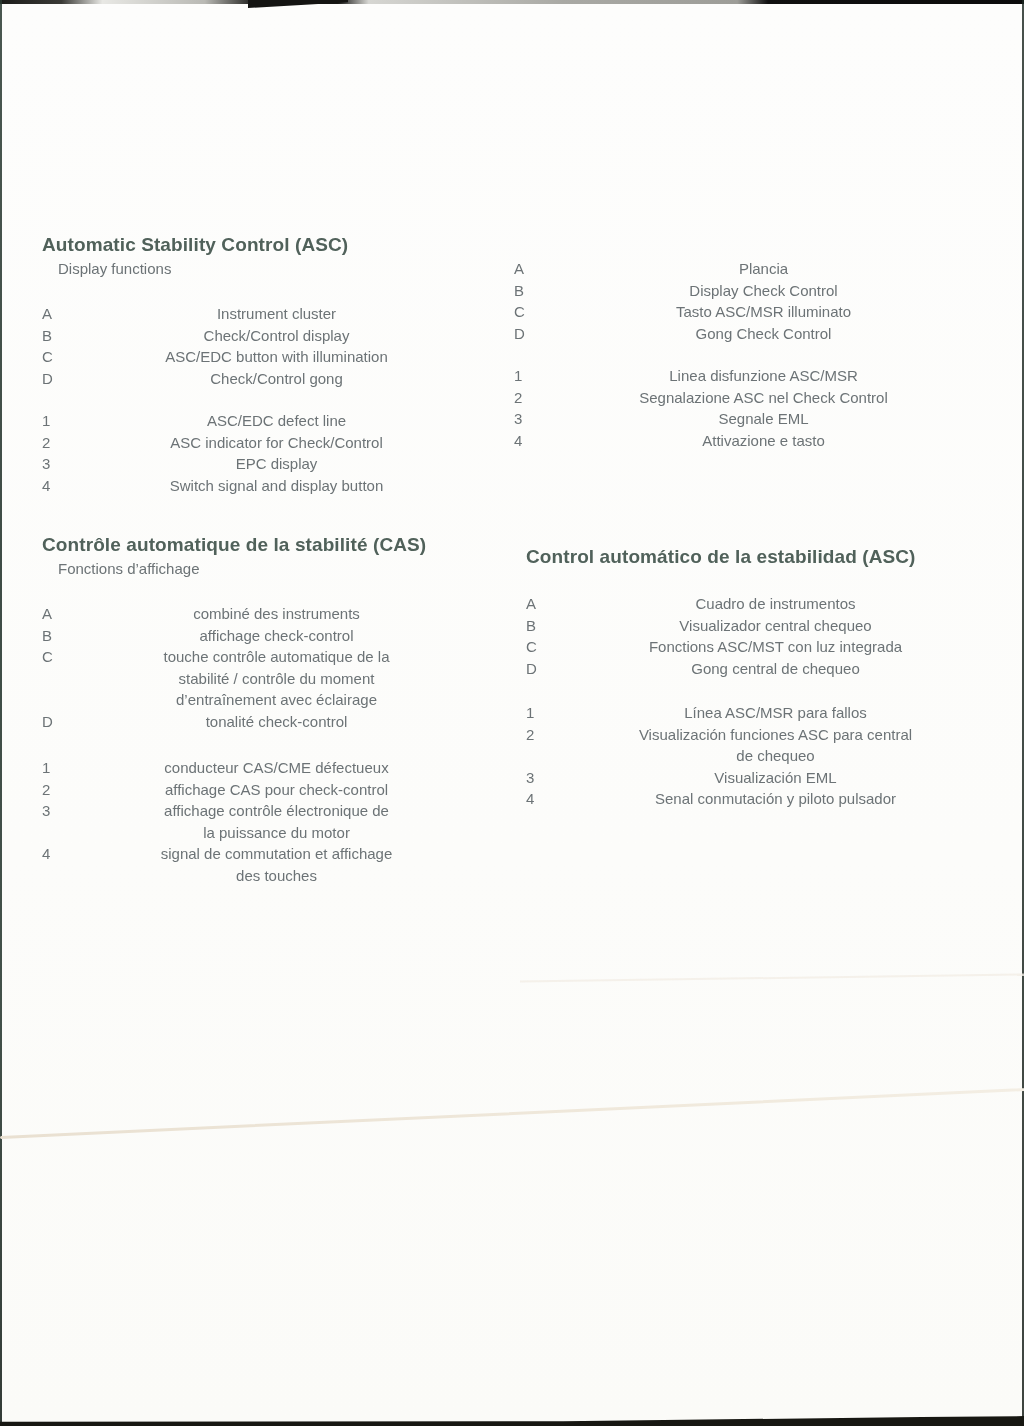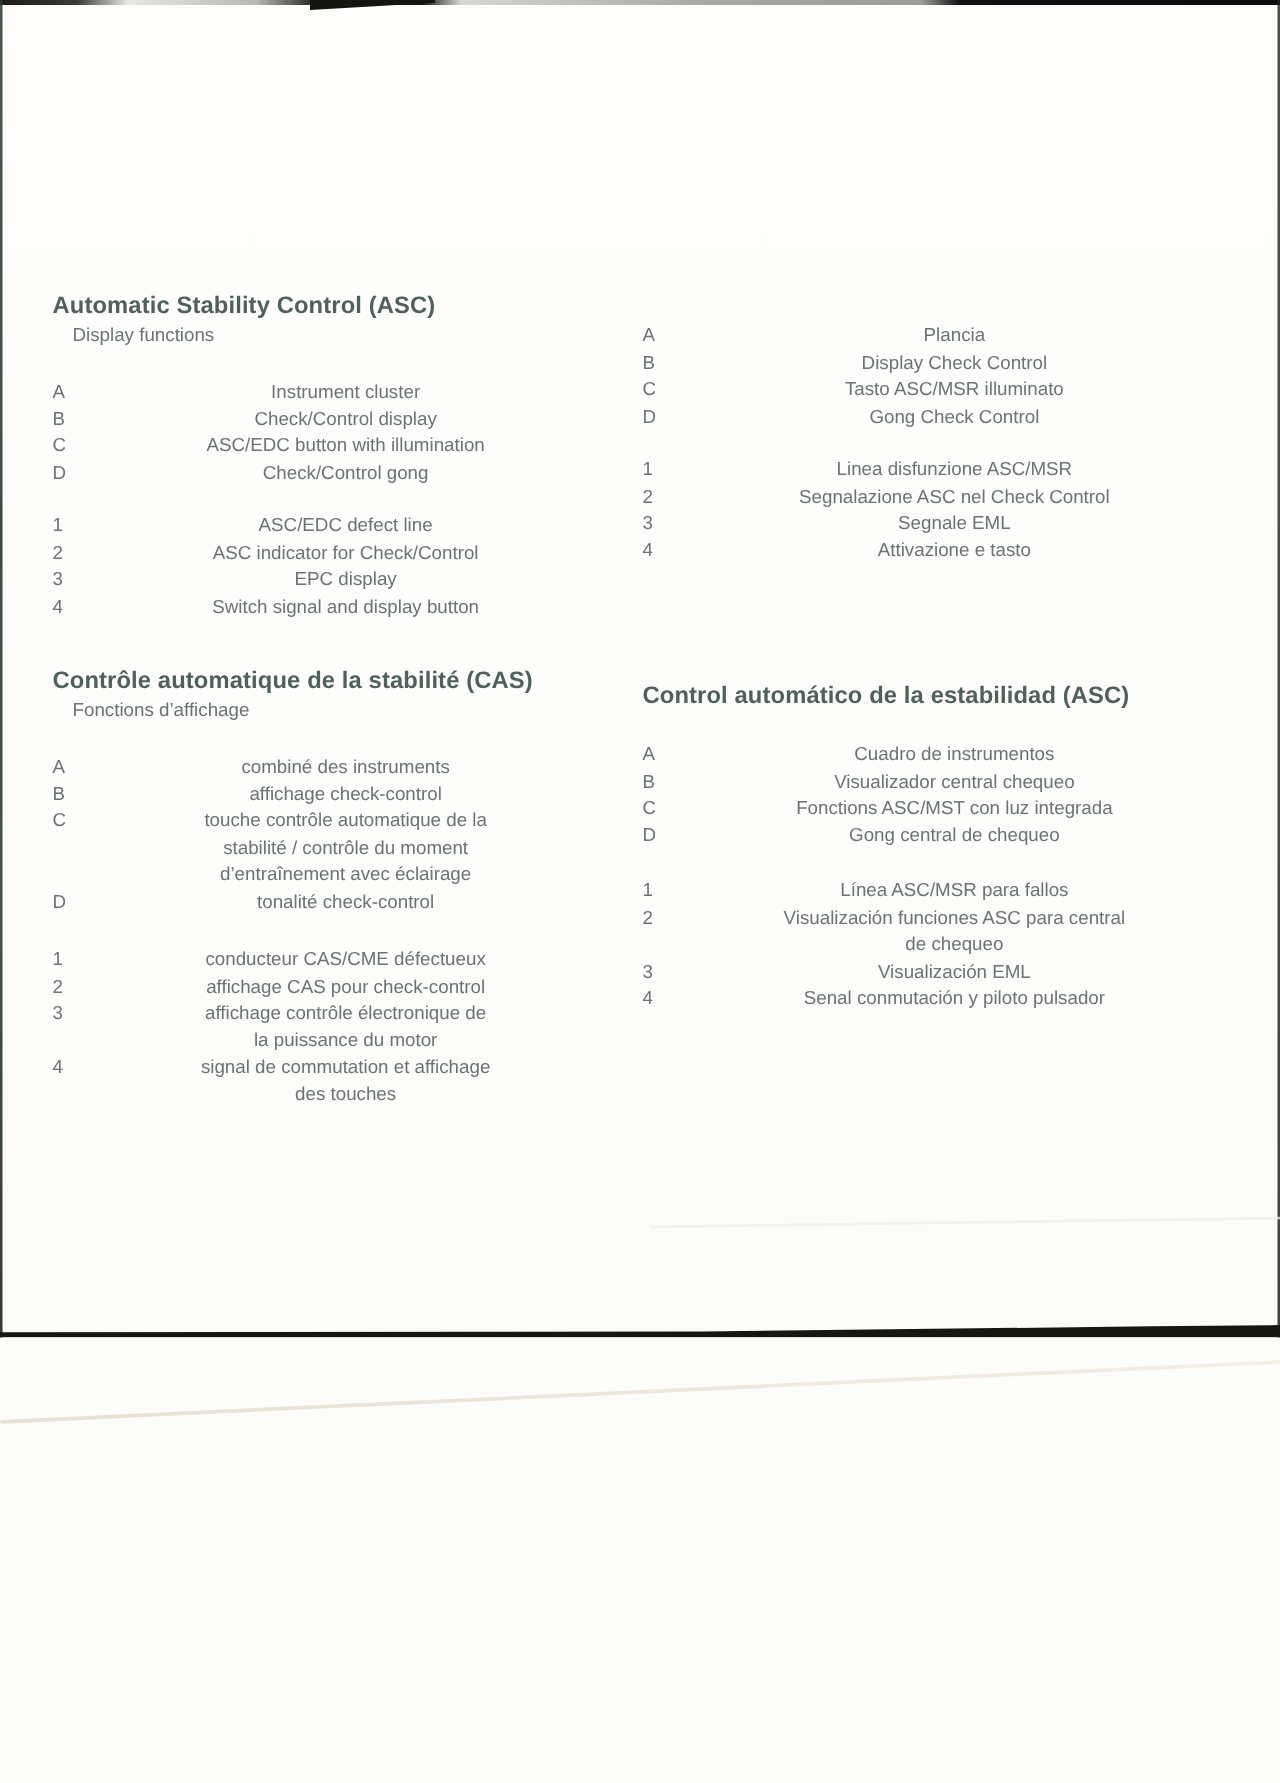--- a/index.html
+++ b/index.html
@@ -7,21 +7,21 @@
     padding: 0;
     width: 1024px;
     height: 1426px;
     overflow: hidden;
     background: #fcfcfa;
     font-family: "Liberation Sans", sans-serif;
   }
   #scan-page {
     position: relative;
     width: 1024px;
-    height: 1070px;
+    height: 1426px;
     background: linear-gradient(180deg, #fdfdfc 0%, #fcfcfa 60%, #fbfbf8 100%);
   }
   
   .top-edge {
     position: absolute; top: 0; left: 0; width: 100%; height: 4px;
     background: linear-gradient(to right,
       #1c1c1a 0%, #3a3a36 6%, #e8e8e4 10%, #b9b9b4 20%,
       #171715 25%, #171715 33%, #d6d6d2 36%, #a9a9a4 55%,
       #9d9d98 72%, #101010 75%, #0b0b0b 100%);
   }
@@ -56,21 +56,21 @@
     position: absolute; left: 520px; top: 977px; width: 504px; height: 2px;
     background: #f3eee6;
     transform: rotate(-0.8deg);
     opacity: .8;
   }
   
   .section { position: absolute; }
   .sec-en { left: 42px;  top: 233px; width: 445px; }
   .sec-it { left: 514px; top: 233px; width: 475px; }
   .sec-fr { left: 42px;  top: 533px; width: 445px; }
-  .sec-es { left: 514px; top: 545px; width: 475px; }
+  .sec-es { left: 526px; top: 545px; width: 475px; }
 
   .sec-title {
     margin: 0;
     font-size: 19px;
     line-height: 23px;
     font-weight: bold;
     color: var(--heading-color, #50615a);
     letter-spacing: 0.1px;
   }
   .sec-subtitle {

